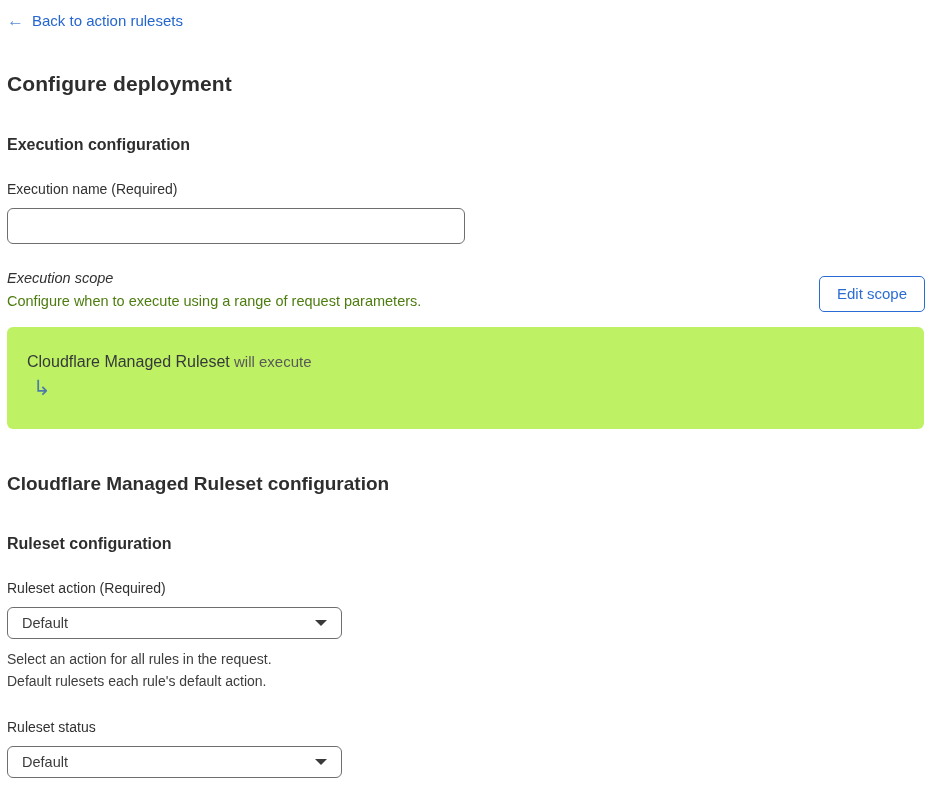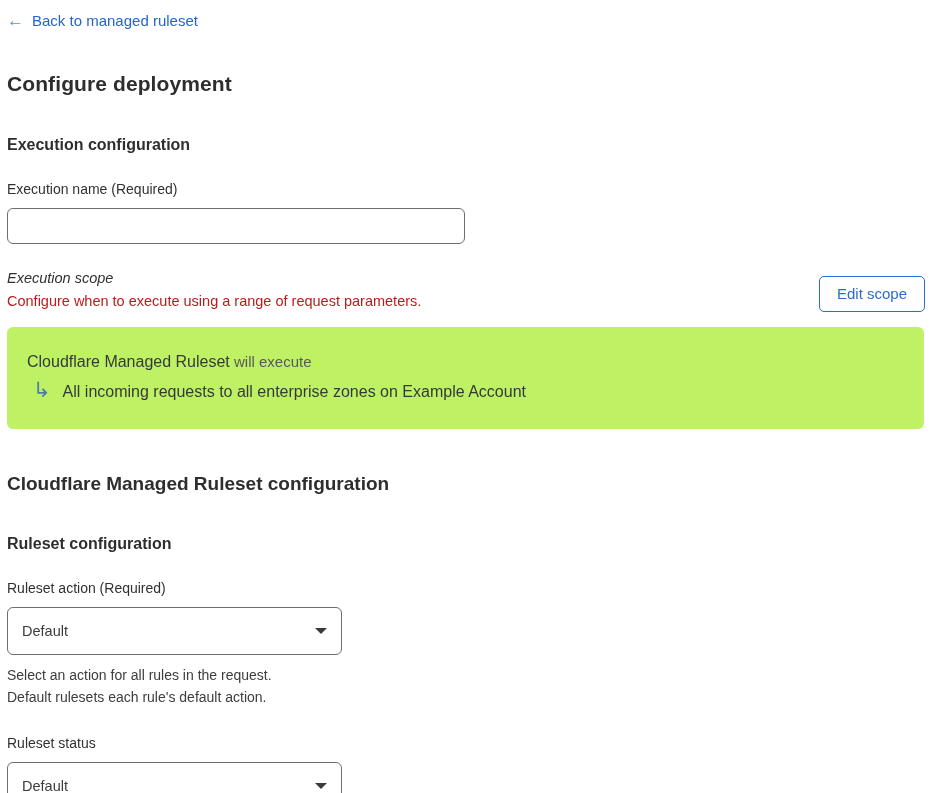--- a/index.html
+++ b/index.html
@@ -69,21 +69,21 @@
     color: #313131;
   }
   
   .scope-row {
     margin-top: 26px;
     display: flex;
     justify-content: space-between;
     align-items: flex-start;
   }
   .scope-label { font-size: 14.5px; color: #313131; font-style: italic; }
-  .scope-desc  { font-size: 14.5px; color: #b91c1c; margin-top: 7px; }
+  .scope-desc  { font-size: 14.5px; color: #4d7c0f; margin-top: 7px; }
   .edit-scope-btn {
     margin-top: 6px;
     margin-right: 0;
     background: #ffffff;
     border: 1px solid #2b6cd4;
     color: #2b6cd4;
     border-radius: 5px;
     font-size: 15px;
     font-family: inherit;
     padding: 8px 17px;
@@ -111,21 +111,21 @@
   .branch-arrow {
     color: #4d7ca8;
     font-size: 21px;
     line-height: 1;
     margin: -6px 12px 0 6px;
   }
   
   .select {
     margin-top: 11px;
     width: 335px;
-    height: 48px;
+    height: 32px;
     border: 1px solid #6e6e6e;
     border-radius: 6px;
     background: #fff;
     display: flex;
     align-items: center;
     justify-content: space-between;
     padding: 0 14px;
     font-size: 14.5px;
     color: #3c3c3c;
     cursor: pointer;
@@ -139,21 +139,21 @@
   .help-text { font-size: 14px; color: #3d3d3d; line-height: 22px; }
   .help-first { margin-top: 9px; }
 </style>
 </head>
 <body>
 
 <div class="page">
 
   <a class="back-link">
     <span class="back-arrow">←</span>
-    <span>Back to managed ruleset</span>
+    <span>Back to action rulesets</span>
   </a>
 
   <h1 class="page-title">Configure deployment</h1>
 
   <h2 class="section-heading">Execution configuration</h2>
 
   <div class="field-label">Execution name (Required)</div>
   <input class="text-input" type="text" value="" style="">
 
   <div class="scope-row">
@@ -163,21 +163,20 @@
     </div>
     <button class="edit-scope-btn">Edit scope</button>
   </div>
 
   <div class="scope-box">
     <div class="scope-box-line1">
       <span>Cloudflare Managed Ruleset</span><span class="muted"> will execute</span>
     </div>
     <div class="scope-box-line2">
       <span class="branch-arrow">↳</span>
-      <span>All incoming requests to all enterprise zones on Example Account</span>
     </div>
   </div>
 
   <h1 class="section-heading-lg">Cloudflare Managed Ruleset configuration</h1>
 
   <h2 class="section-heading">Ruleset configuration</h2>
 
   <div class="field-label">Ruleset action (Required)</div>
   <div class="select">
     <span>Default</span>

